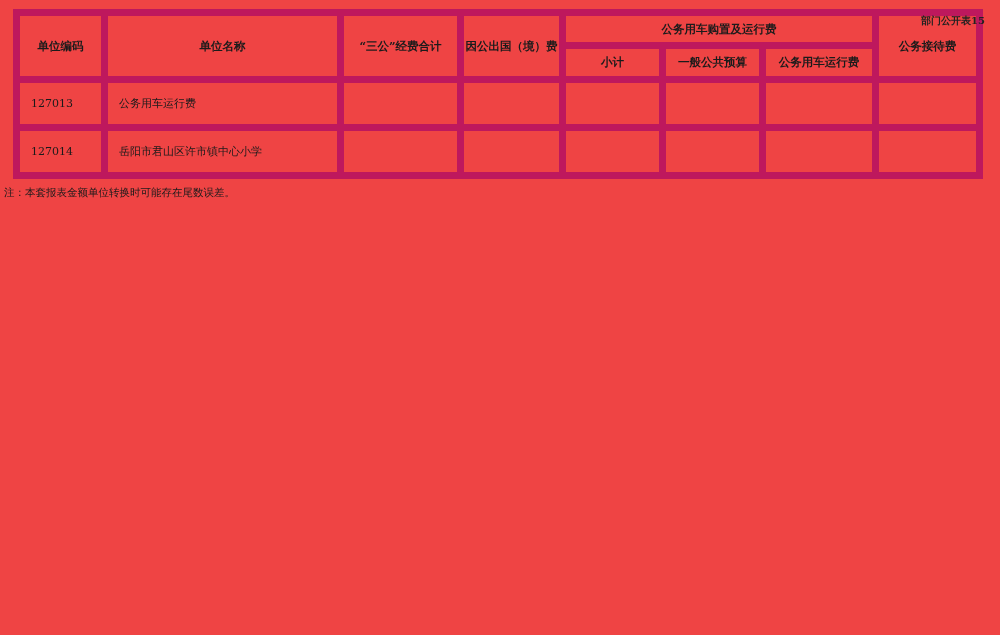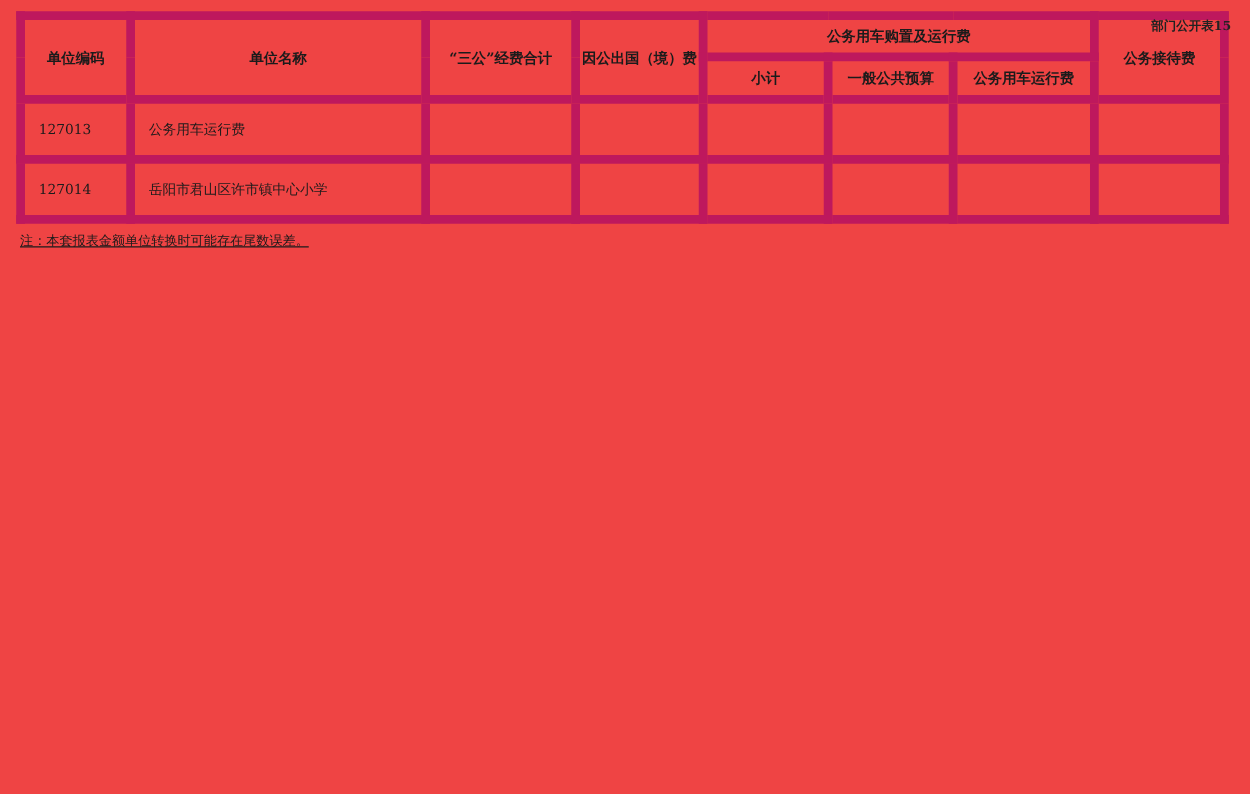--- a/index.html
+++ b/index.html
@@ -63,24 +63,23 @@
   thead th[rowspan] { border-bottom-width: 2px; }
   tbody tr { height: 48px; }
   tbody td {
     border-bottom-width: 2px;
     font-size: 11px;
     vertical-align: middle;
     text-align: center;
   }
   tbody td.left { text-align: left; padding-left: 11px; }
   .note {
-    margin: 7px 0 0 16px;
+    margin: 7px 0 0 4px;
     font-size: 10.5px;
     color: #1b1b1b;
-    text-decoration: underline;
   }
 </style>
 </head>
 <body>
 
 <div class="page">
 
   <div class="doc-label">部门公开表15</div>
 
 

